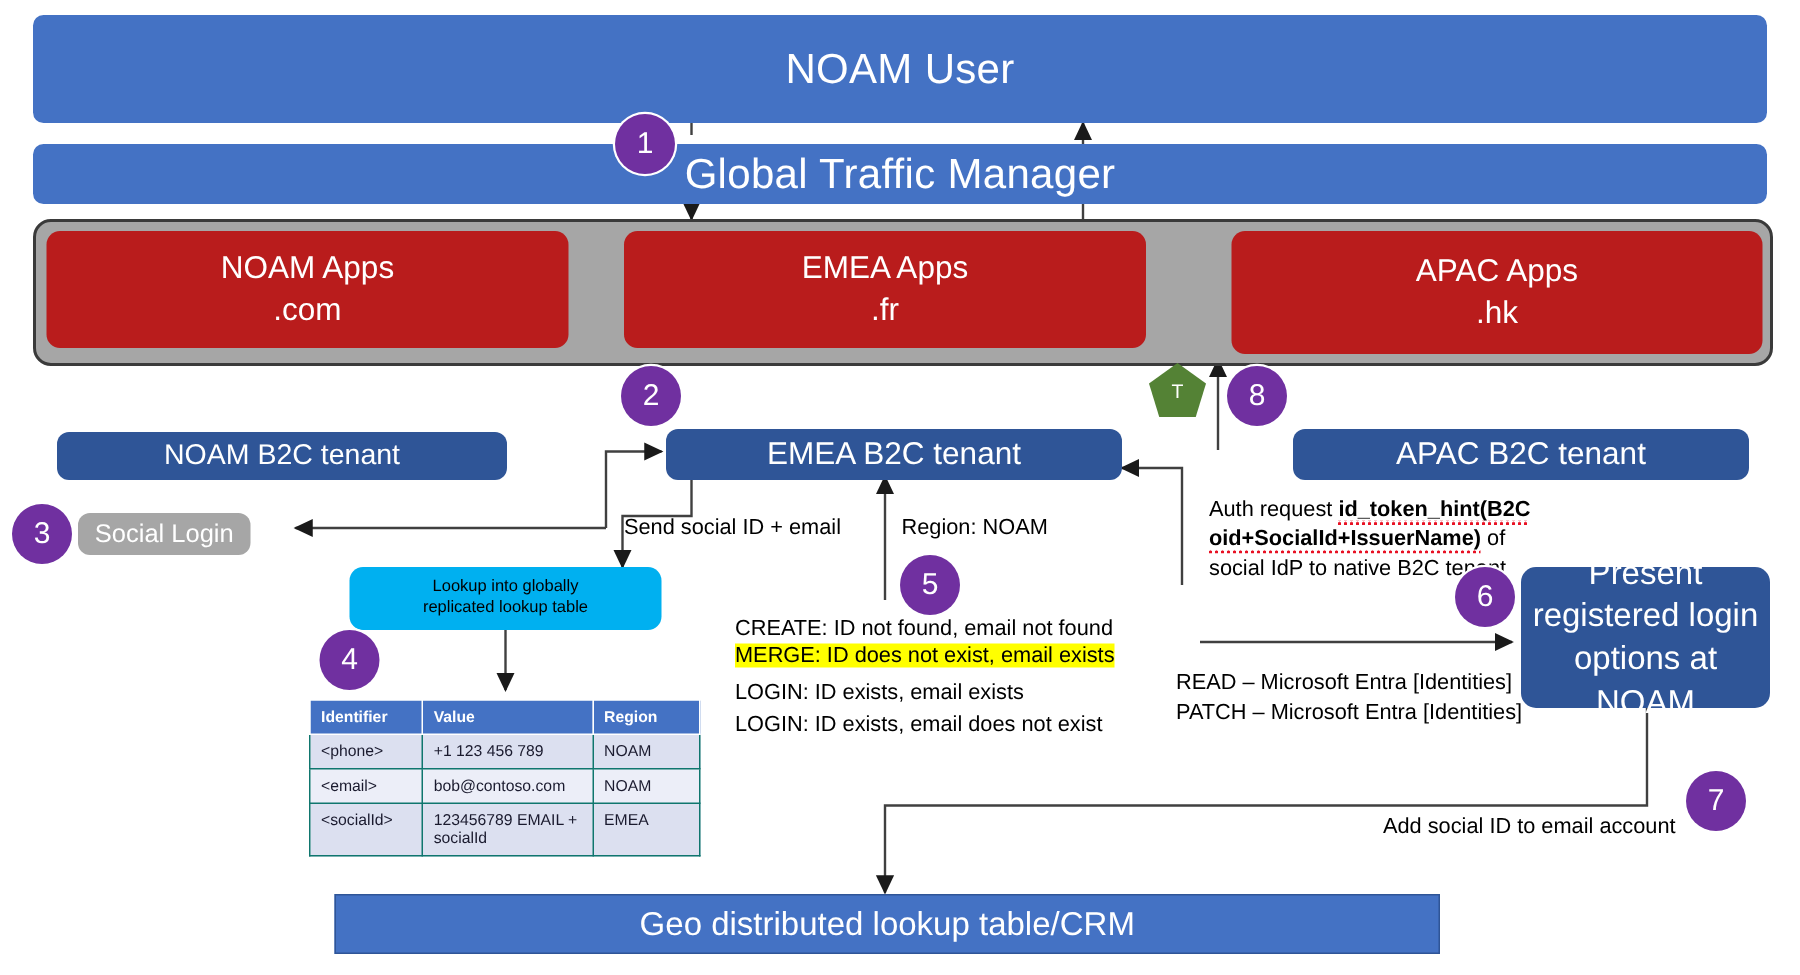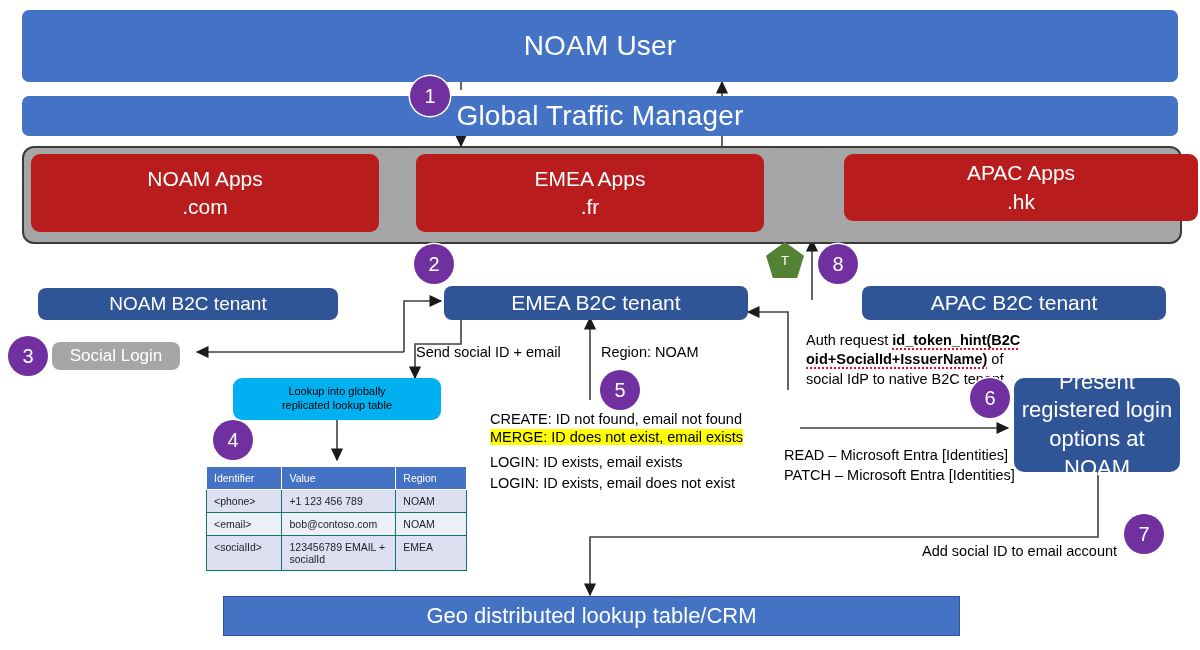--- a/index.html
+++ b/index.html
@@ -71,21 +71,21 @@
   .sp{ text-decoration:none;
        background-image:radial-gradient(circle at 1px 2px, #e81123 1px, transparent 1.2px);
        background-size:4px 3px;background-repeat:repeat-x;background-position:0 100%;
        padding-bottom:2px;}
 
   
   table.lookup-table{
     position:absolute;border-collapse:collapse;font-size:10.5px;color:#1a1a2e;
   }
   table.lookup-table th{
-    background:#4472c4;color:#ffffff;font-size:10.5px;font-weight:normal;
+    background:#4472c4;color:#ffffff;font-size:10.5px;font-weight:bold;
     text-align:left;padding:5px 7px;border:1px solid #ffffff;
   }
   table.lookup-table td{
     padding:5px 7px;border:1px solid #0f766e;vertical-align:top;
   }
   table.lookup-table tr.r0 td{background:#dce0f0;}
   table.lookup-table tr.r1 td{background:#eceef8;}
   table.lookup-table tr.r2 td{background:#dce0f0;}
   svg.wires{position:absolute;left:0;top:0;width:1200px;height:650px;pointer-events:none;}
 </style>
@@ -139,36 +139,36 @@
   <div class="apps-shell" style="position:absolute;left:22px;top:146px;width:1156px;height:94px;"></div>
 
   <div class="box app-tile" style="left:31px;top:154px;width:348px;height:78px;">
     <span>NOAM Apps</span>
     <span>.com</span>
   </div>
   <div class="box app-tile" style="left:416px;top:154px;width:348px;height:78px;">
     <span>EMEA Apps</span>
     <span>.fr</span>
   </div>
-  <div class="box app-tile" style="left:844px;top:154px;width:354px;height:67px;">
+  <div class="box app-tile" style="left:821px;top:154px;width:354px;height:82px;">
     <span>APAC Apps</span>
     <span>.hk</span>
   </div>
 
   <div class="box tenant tenant-sm" style="left:38px;top:288px;width:300px;height:32px;">
     <span>NOAM B2C tenant</span>
   </div>
   <div class="box tenant" style="left:444px;top:286px;width:304px;height:34px;">
     <span>EMEA B2C tenant</span>
   </div>
   <div class="box tenant" style="left:862px;top:286px;width:304px;height:34px;">
     <span>APAC B2C tenant</span>
   </div>
 
-  <div class="box social" style="left:52px;top:342px;width:128px;height:28px;">
+  <div class="box social" style="left:52px;top:342px;width:115px;height:28px;">
     <span>Social Login</span>
   </div>
 
   <div class="box lookup" style="left:233px;top:378px;width:208px;height:42px;flex-direction:column;">
     <span>Lookup into globally</span>
     <span>replicated lookup table</span>
   </div>
 
   <div class="box present" style="left:1014px;top:378px;width:166px;height:94px;flex-direction:column;">
     <span>Present</span>

